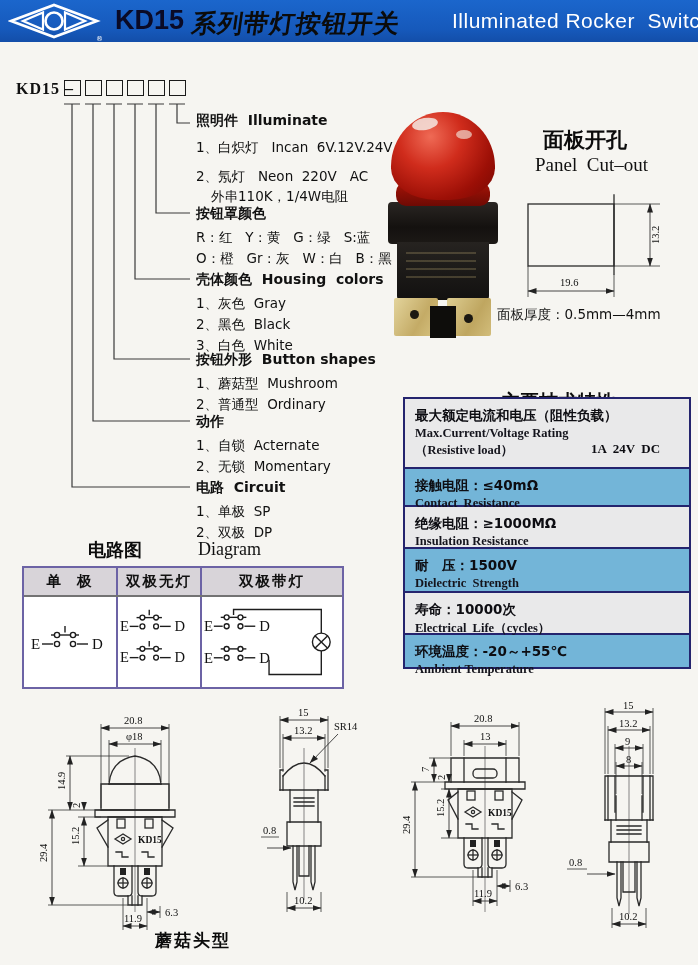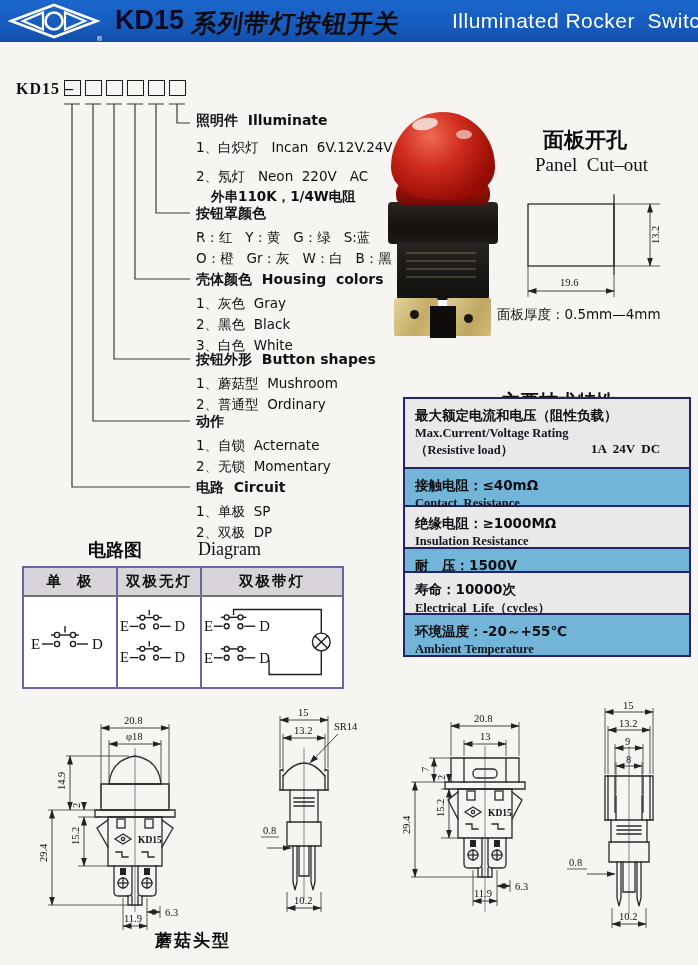--- a/index.html
+++ b/index.html
@@ -16,21 +16,21 @@
 
   
   #prefix{position:absolute;left:16px;top:80px;font:600 16px "Liberation Serif",serif;color:#111;letter-spacing:1px;}
   .obox{position:absolute;top:80px;width:17px;height:16px;box-sizing:border-box;border:1.6px solid #1a1a1a;background:transparent;}
   #tree{position:absolute;left:0;top:0;pointer-events:none;}
   #tree path{stroke:#3a3a3a;stroke-width:1.2;fill:none;}
 
   .opt-group{position:absolute;left:196px;color:#111;}
   .opt-title{font:bold 14px "DejaVu Sans",sans-serif;white-space:pre;}
   .opt-line{font:13.5px "DejaVu Sans",sans-serif;white-space:pre;margin-top:6px;}
-  .opt-indent{margin-left:15px;margin-top:2px;font-weight:bold;}
+  .opt-indent{margin-left:15px;margin-top:2px;}
 
   
   .sec-title-cn{font:bold 18px "DejaVu Sans",sans-serif;color:#0c0c0c;white-space:pre;}
   .sec-title-en{font:18px "Liberation Serif",serif;color:#111;white-space:pre;}
   #diag-table{position:absolute;left:22px;top:566px;width:322px;border:2px solid #6c63a5;background:#fff;box-sizing:border-box;}
   .diag-hrow{display:flex;height:27px;background:#d8d4d9;border-bottom:2px solid #737373;}
   .diag-hcell{box-sizing:border-box;display:flex;align-items:center;justify-content:center;
       font:bold 14.5px "DejaVu Sans",sans-serif;color:#111;letter-spacing:2px;white-space:pre;}
   .diag-brow{display:flex;height:90px;}
   .diag-bcell{box-sizing:border-box;display:flex;align-items:center;justify-content:center;}
@@ -209,29 +209,29 @@
       </div>
     </div>
     <div class="spec-row bg-blue" style="height:38px">
       <div class="spec-cn">接触电阻：≤40mΩ</div>
       <div class="spec-en">Contact  Resistance</div>
     </div>
     <div class="spec-row bg-light" style="height:42px">
       <div class="spec-cn">绝缘电阻：≥1000MΩ</div>
       <div class="spec-en">Insulation Resistance</div>
     </div>
-    <div class="spec-row bg-blue" style="height:24px">
+    <div class="spec-row bg-blue" style="height:44px">
       <div class="spec-cn">耐　压：1500V</div>
       <div class="spec-en">Dielectric  Strength</div>
     </div>
     <div class="spec-row bg-light" style="height:42px">
       <div class="spec-cn">寿命：10000次</div>
       <div class="spec-en">Electrical  Life（cycles）</div>
     </div>
-    <div class="spec-row bg-blue" style="height:40px">
+    <div class="spec-row bg-blue" style="height:32px">
       <div class="spec-cn">环境温度：-20～+55℃</div>
       <div class="spec-en">Ambient Temperature</div>
     </div>
   </div>
 
   <div class="abs sec-title-cn" style="left:88px;top:538px">电路图</div>
   <div class="abs sec-title-en" style="left:198px;top:539px">Diagram</div>
 
   <div id="diag-table">
     <div class="diag-hrow">

